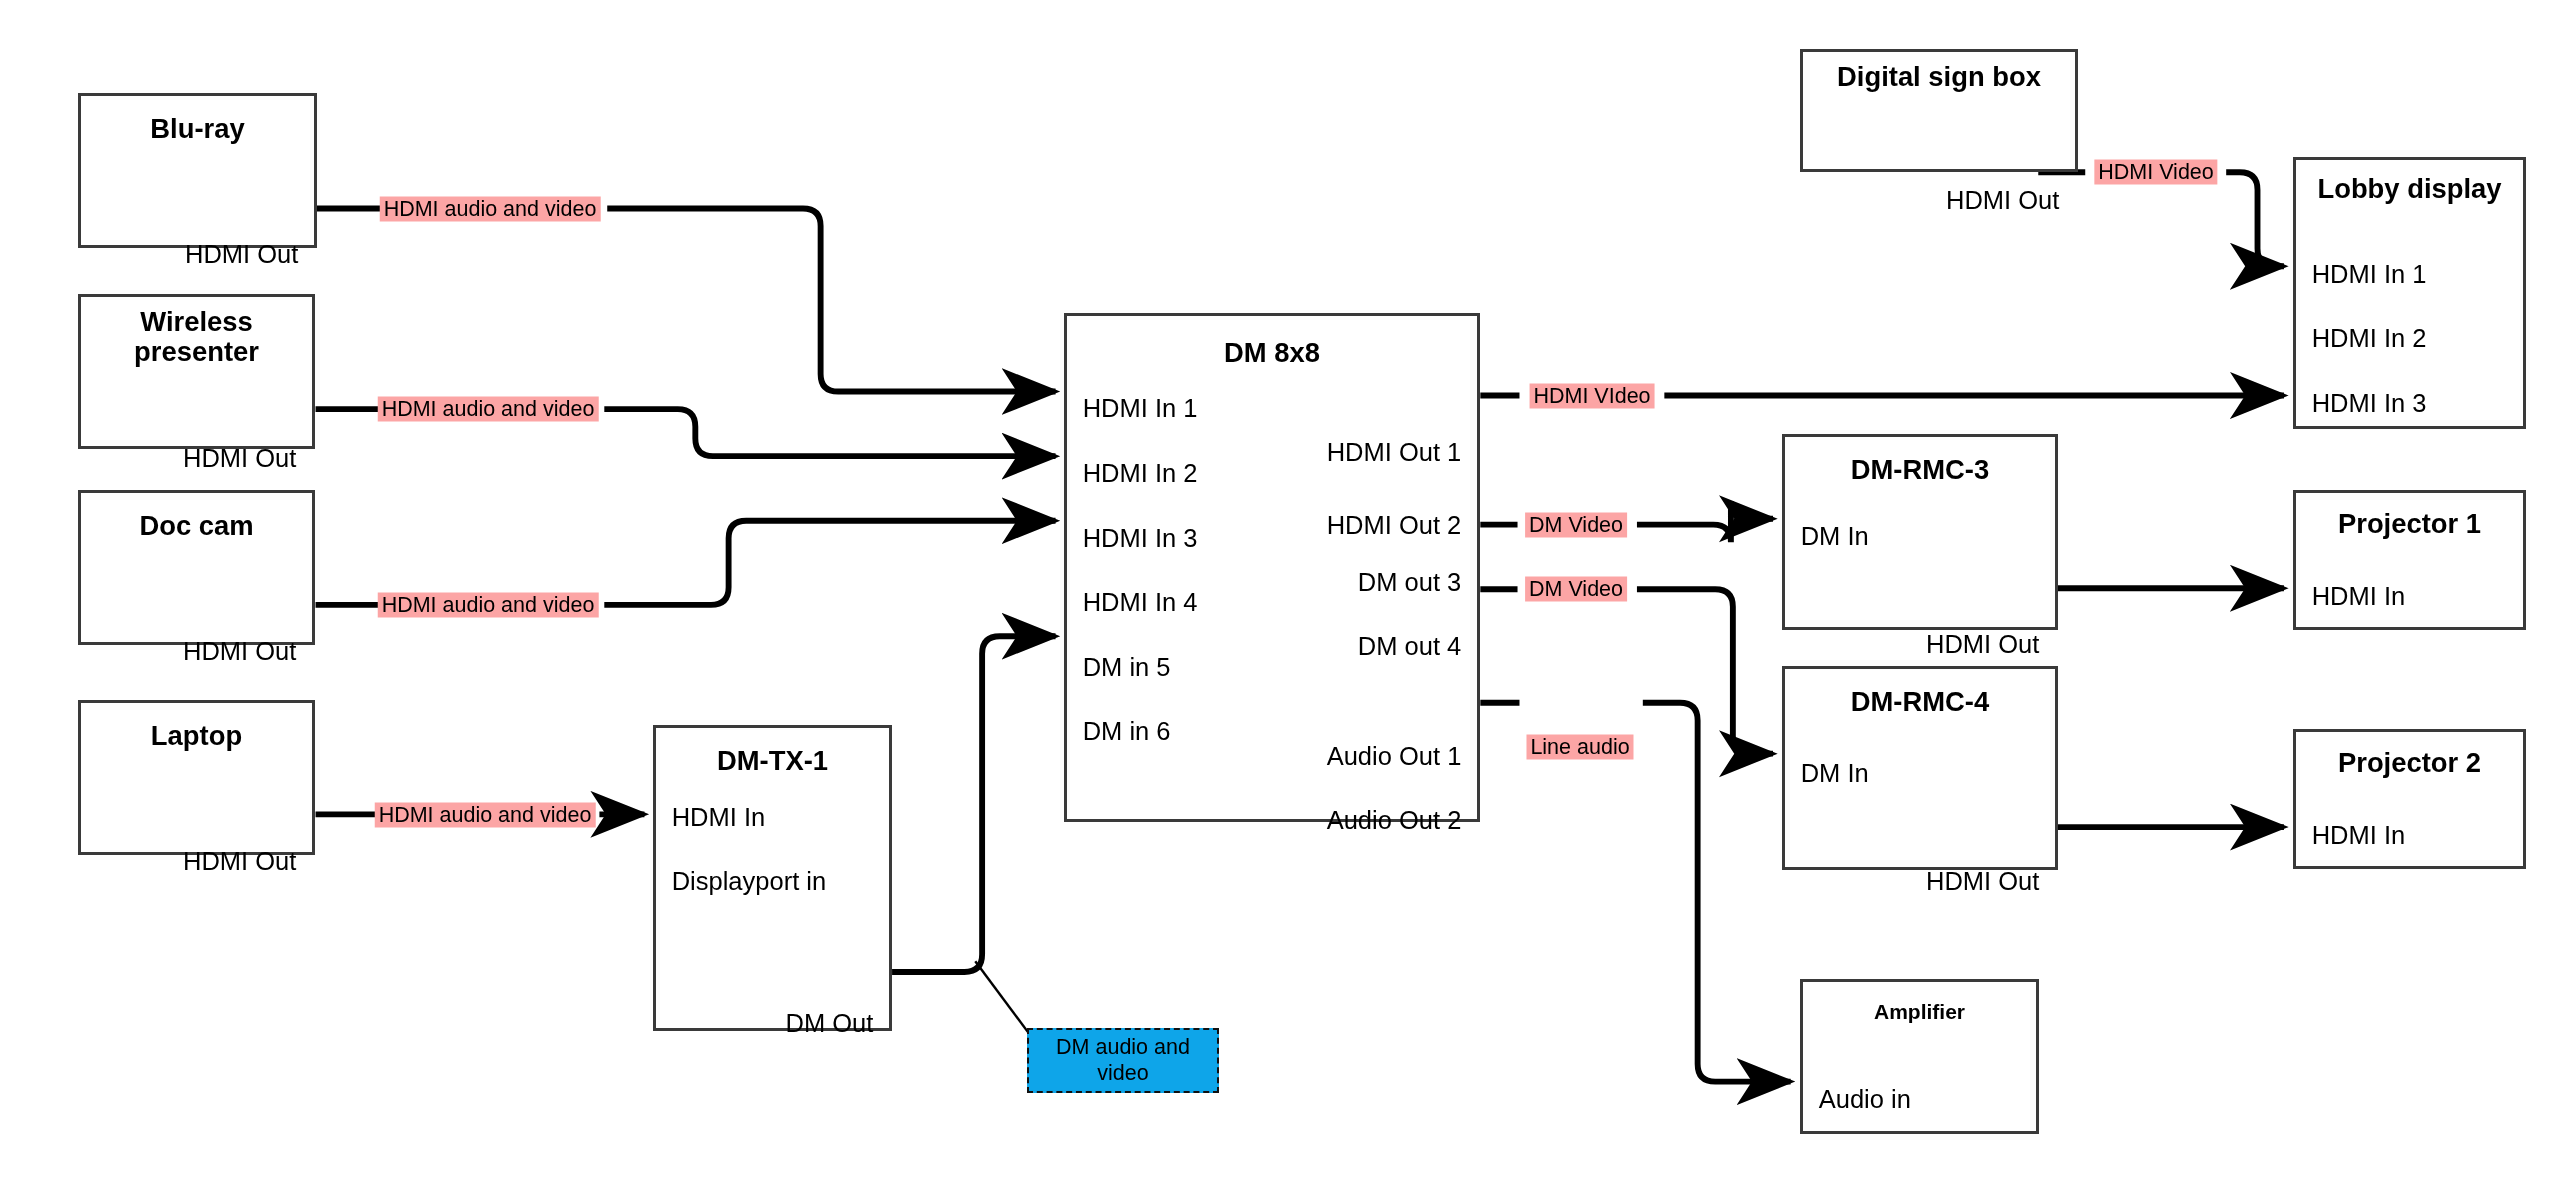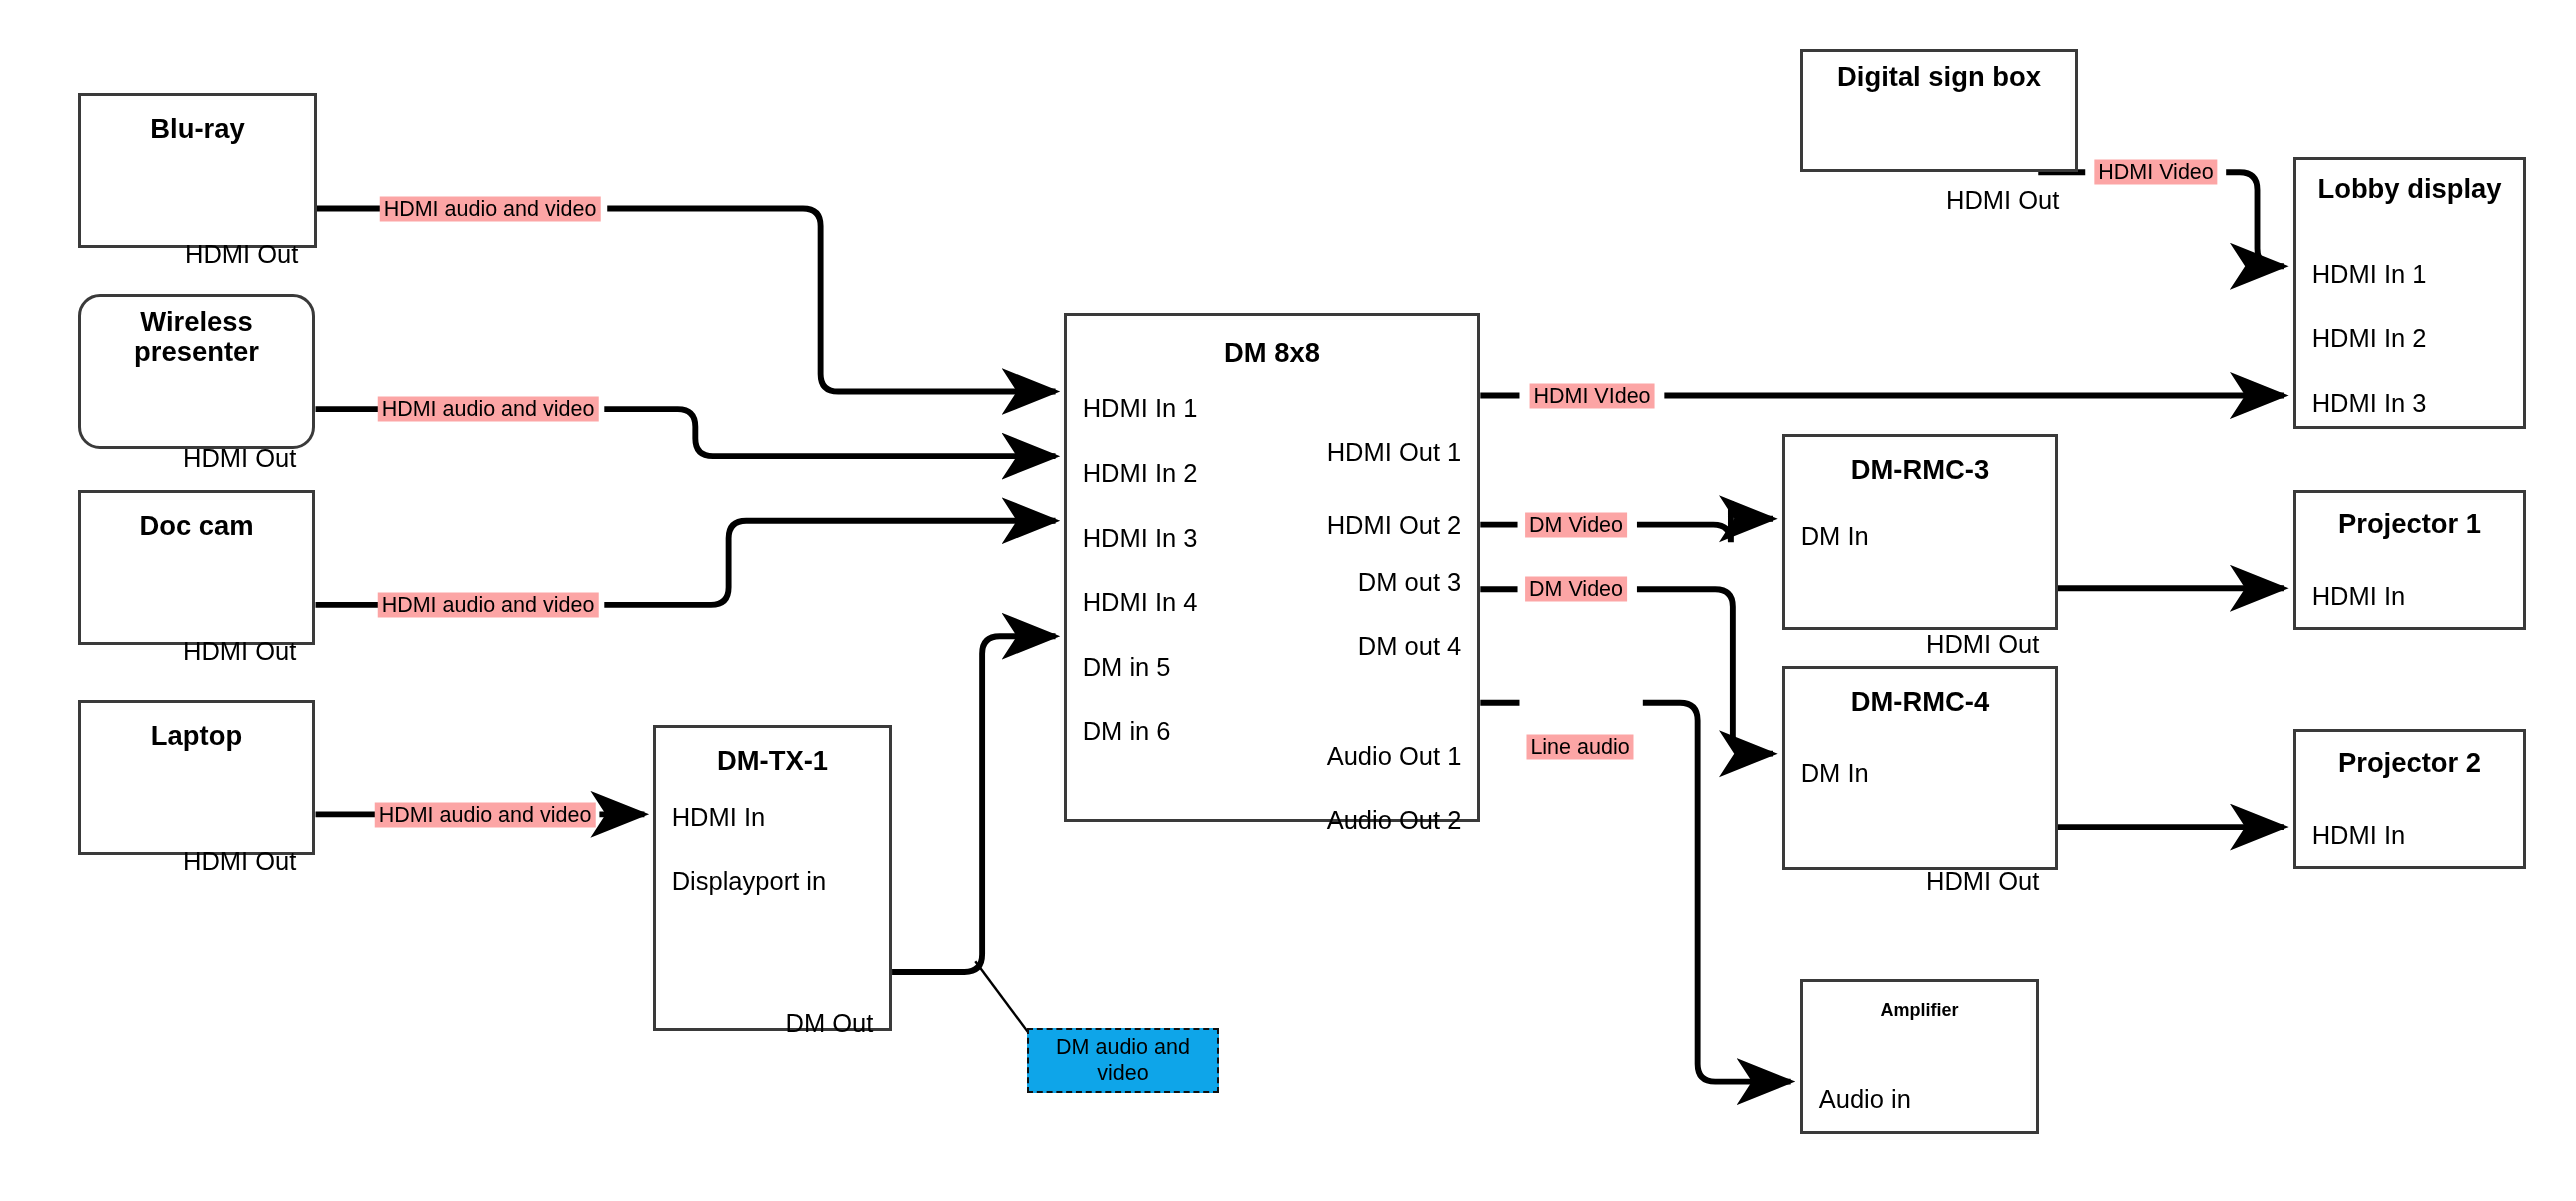--- a/index.html
+++ b/index.html
@@ -51,21 +51,21 @@
     <path fill="none" stroke="#000" stroke-width="6" d="M2102,601 L2333,601" marker-end="url(#arrow)"></path>
 
     <path fill="none" stroke="#000" stroke-width="6" d="M2102,845 L2333,845" marker-end="url(#arrow)"></path>
   </svg>
 
   <div id="nodes-layer">
       <div class="node" style="left: 78px; top: 93px; width: 239px; height: 155px; border-color: rgb(58, 58, 58);">
         <div class="title" style="position: absolute; left: 11.7px; right: 11.7px; top: 17.6px; font-size: 27.4px; line-height: 1.12;">Blu-ray</div>
         <div class="port right" style="top: 100px; font-size: 25.5px;">HDMI Out</div>
       </div>
-      <div class="node" style="left: 78px; top: 294px; width: 237px; height: 155px; border-color: rgb(58, 58, 58); border-radius: 22px;">
+      <div class="node" style="left: 78px; top: 294px; width: 237px; height: 155px; border-color: rgb(58, 58, 58);">
         <div class="title" style="position: absolute; left: 11.7px; right: 11.7px; top: 9.8px; font-size: 27.4px; line-height: 1.12;">Wireless presenter</div>
         <div class="port right" style="top: 103px; font-size: 25.5px;">HDMI Out</div>
       </div>
       <div class="node" style="left: 78px; top: 490px; width: 237px; height: 155px; border-color: rgb(58, 58, 58);">
         <div class="title" style="position: absolute; left: 11.7px; right: 11.7px; top: 17.6px; font-size: 27.4px; line-height: 1.12;">Doc cam</div>
         <div class="port right" style="top: 100px; font-size: 25.5px;">HDMI Out</div>
       </div>
       <div class="node" style="left: 78px; top: 700px; width: 237px; height: 155px; border-color: rgb(58, 58, 58);">
         <div class="title" style="position: absolute; left: 11.7px; right: 11.7px; top: 17.6px; font-size: 27.4px; line-height: 1.12;">Laptop</div>
         <div class="port right" style="top: 100px; font-size: 25.5px;">HDMI Out</div>
@@ -113,21 +113,21 @@
       <div class="node" style="left: 1782px; top: 666px; width: 276px; height: 204px; border-color: rgb(58, 58, 58);">
         <div class="title" style="position: absolute; left: 11.7px; right: 11.7px; top: 17.6px; font-size: 27.4px; line-height: 1.12;">DM-RMC-4</div>
         <div class="port left" style="top: 90px; font-size: 25.5px;">DM In</div>
         <div class="port right" style="top: 154px; font-size: 25.5px;">HDMI Out</div>
       </div>
       <div class="node" style="left: 2293px; top: 729px; width: 233px; height: 140px; border-color: rgb(58, 58, 58);">
         <div class="title" style="position: absolute; left: 11.7px; right: 11.7px; top: 15.7px; font-size: 27.4px; line-height: 1.12;">Projector 2</div>
         <div class="port left" style="top: 89px; font-size: 25.5px;">HDMI In</div>
       </div>
       <div class="node" style="left: 1800px; top: 979px; width: 239px; height: 155px; border-color: rgb(58, 58, 58);">
-        <div class="title" style="position: absolute; left: 11.7px; right: 11.7px; top: 17.6px; font-size: 18px; line-height: 1.12;">Amplifier</div>
+        <div class="title" style="position: absolute; left: 11.7px; right: 11.7px; top: 17.6px; font-size: 21px; line-height: 1.12;">Amplifier</div>
         <div class="port left" style="top: 103px; font-size: 25.5px;">Audio in</div>
       </div>
     </div>
   <div id="labels-layer">
       <div class="wirelabel" style="left: 490px; top: 209px; font-size: 21.5px;">HDMI audio and video</div>
       <div class="wirelabel" style="left: 488px; top: 409px; font-size: 21.5px;">HDMI audio and video</div>
       <div class="wirelabel" style="left: 488px; top: 605px; font-size: 21.5px;">HDMI audio and video</div>
       <div class="wirelabel" style="left: 485px; top: 815px; font-size: 21.5px;">HDMI audio and video</div>
       <div class="wirelabel" style="left: 2156px; top: 172px; font-size: 21.5px;">HDMI Video</div>
       <div class="wirelabel" style="left: 1592px; top: 396px; font-size: 21.5px;">HDMI VIdeo</div>

